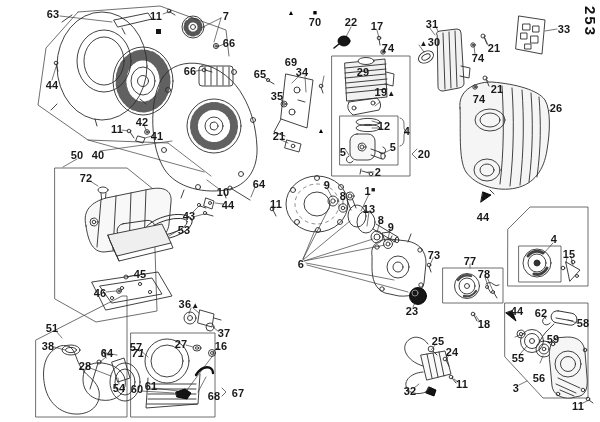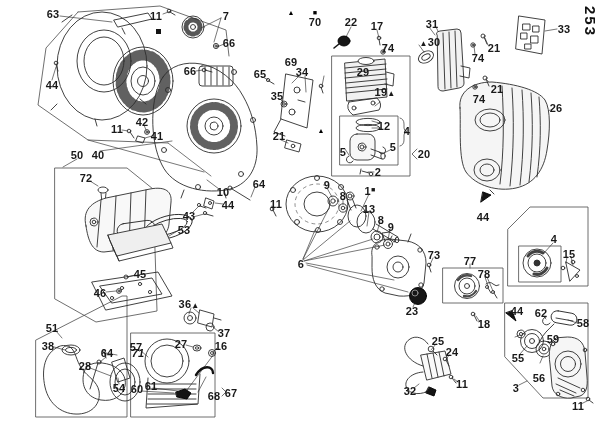--- a/index.html
+++ b/index.html
@@ -449,19 +449,19 @@
       <div class="lbl" style="left: 138px; top: 353px; font-style: italic;"><span>71</span></div>
       <div class="lbl" style="left: 119px; top: 388px;"><span>54</span></div>
       <div class="lbl" style="left: 136px; top: 347px;"><span>57</span></div>
       <div class="lbl" style="left: 137px; top: 389px;"><span>60</span></div>
       <div class="lbl" style="left: 151px; top: 386px;"><span>61</span></div>
       <div class="lbl" style="left: 181px; top: 344px;"><span>27</span></div>
       <div class="lbl" style="left: 221px; top: 346px;"><span>16</span></div>
       <div class="lbl" style="left: 189px; top: 304px;"><span>36</span><span class="post">▲</span></div>
       <div class="lbl" style="left: 224px; top: 333px;"><span>37</span></div>
       <div class="lbl" style="left: 195px; top: 396px; margin-left: 19px;"><span>68</span></div>
-      <div class="lbl" style="left: 231px; top: 393px;"><span>67</span></div>
+      <div class="lbl" style="left: 238px; top: 393px;"><span>67</span></div>
     </div>
 
 <div id="page-num">253</div>
 
 
 </div>
 
 </body></html>

